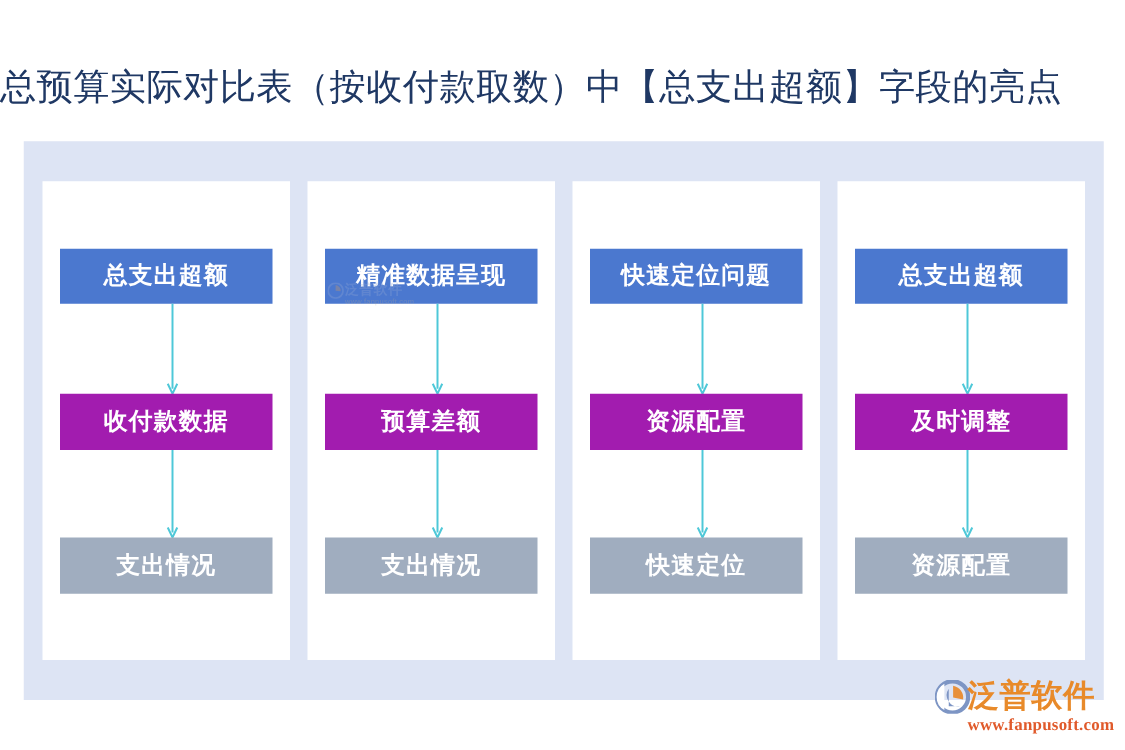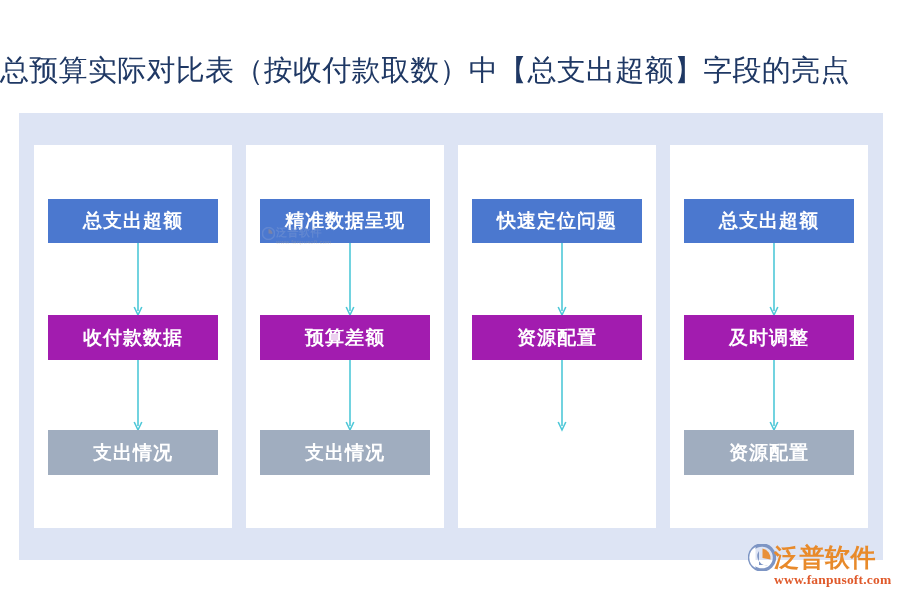--- a/index.html
+++ b/index.html
@@ -284,20 +284,21 @@
 
         <div class="node mid">资源配置</div>
 
         <div class="arrow a2">
           <svg width="12" height="72" viewBox="0 0 12 72" xmlns="http://www.w3.org/2000/svg">
             <line x1="6" y1="0" x2="6" y2="66" stroke="#4ec8d8" stroke-width="1.6"></line>
             <path d="M2.2 62 L6 70 L9.8 62" fill="none" stroke="#4ec8d8" stroke-width="1.6"></path>
           </svg>
         </div>
 
+        <div class="node tail">快速定位</div>
       </div>
 
       <div class="column">
         <div class="node head">总支出超额</div>
 
         <div class="arrow a1">
           <svg width="12" height="74" viewBox="0 0 12 74" xmlns="http://www.w3.org/2000/svg">
             <line x1="6" y1="0" x2="6" y2="68" stroke="#4ec8d8" stroke-width="1.6"></line>
             <path d="M2.2 64 L6 72 L9.8 64" fill="none" stroke="#4ec8d8" stroke-width="1.6"></path>
           </svg>

